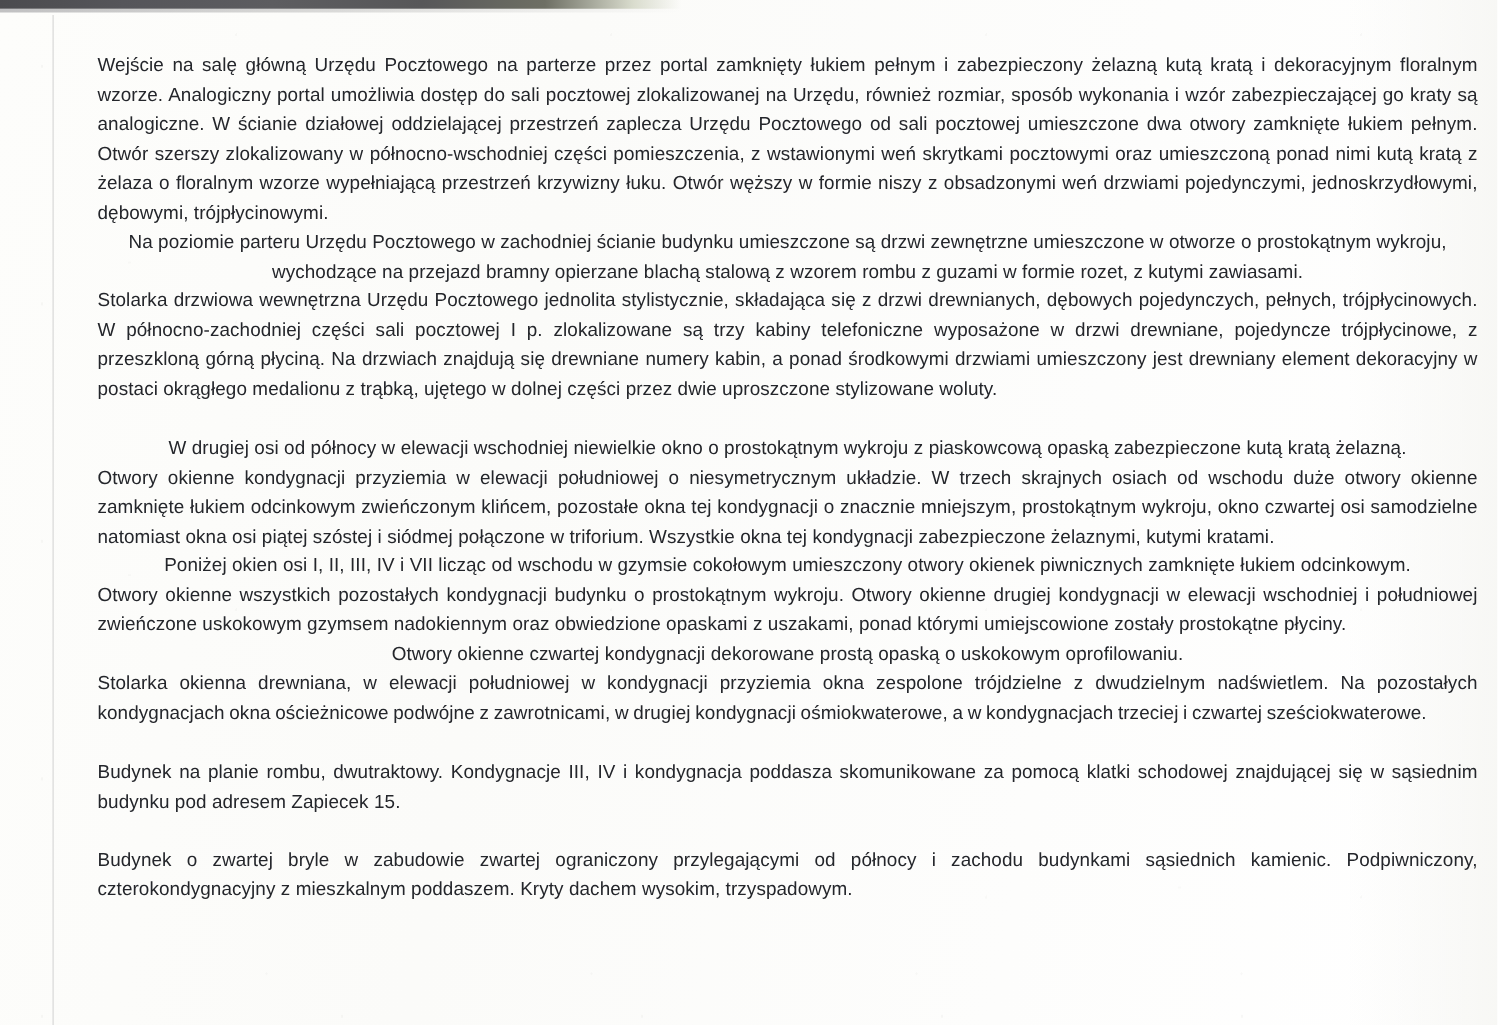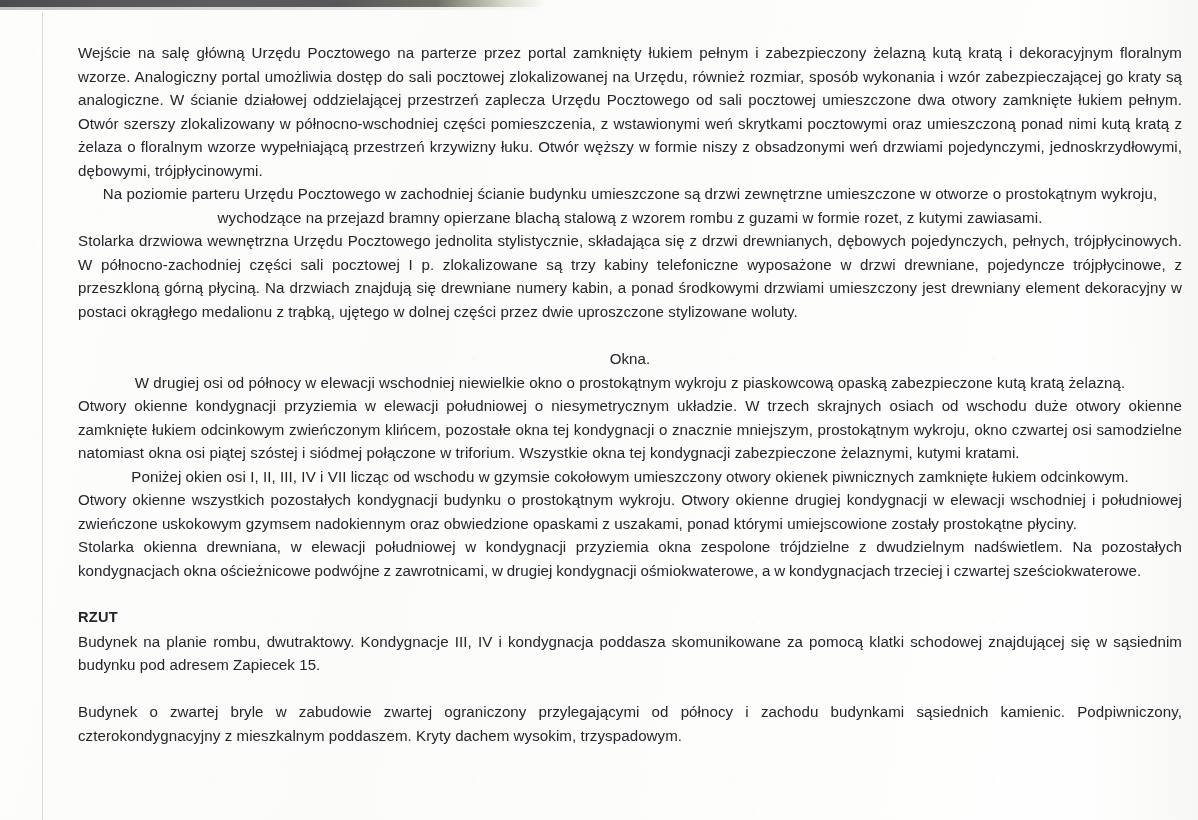--- a/index.html
+++ b/index.html
@@ -127,37 +127,36 @@
   <div id="document-body">
 
     <p class="para">Wejście na salę główną Urzędu Pocztowego na parterze przez portal zamknięty łukiem pełnym i zabezpieczony żelazną kutą kratą i dekoracyjnym floralnym wzorze. Analogiczny portal umożliwia dostęp do sali pocztowej zlokalizowanej na Urzędu, również rozmiar, sposób wykonania i wzór zabezpieczającej go kraty są analogiczne. W ścianie działowej oddzielającej przestrzeń zaplecza Urzędu Pocztowego od sali pocztowej umieszczone dwa otwory zamknięte łukiem pełnym. Otwór szerszy zlokalizowany w północno-wschodniej części pomieszczenia, z wstawionymi weń skrytkami pocztowymi oraz umieszczoną ponad nimi kutą kratą z żelaza o floralnym wzorze wypełniającą przestrzeń krzywizny łuku. Otwór węższy w formie niszy z obsadzonymi weń drzwiami pojedynczymi, jednoskrzydłowymi, dębowymi, trójpłycinowymi.</p>
 
     <p class="para last-left">Na poziomie parteru Urzędu Pocztowego w zachodniej ścianie budynku umieszczone są drzwi zewnętrzne umieszczone w otworze o prostokątnym wykroju, wychodzące na przejazd bramny opierzane blachą stalową z wzorem rombu z guzami w formie rozet, z kutymi zawiasami.</p>
 
     <p class="para">Stolarka drzwiowa wewnętrzna Urzędu Pocztowego jednolita stylistycznie, składająca się z drzwi drewnianych, dębowych pojedynczych, pełnych, trójpłycinowych. W północno-zachodniej części sali pocztowej I p. zlokalizowane są trzy kabiny telefoniczne wyposażone w drzwi drewniane, pojedyncze trójpłycinowe, z przeszkloną górną płyciną. Na drzwiach znajdują się drewniane numery kabin, a ponad środkowymi drzwiami umieszczony jest drewniany element dekoracyjny w postaci okrągłego medalionu z trąbką, ujętego w dolnej części przez dwie uproszczone stylizowane woluty.</p>
 
     <div class="blank-line"></div>
 
-    <p class="para last-left">Okna.</p>
 
     <p class="para last-left">W drugiej osi od północy w elewacji wschodniej niewielkie okno o prostokątnym wykroju z piaskowcową opaską zabezpieczone kutą kratą żelazną.</p>
 
     <p class="para">Otwory okienne kondygnacji przyziemia w elewacji południowej o niesymetrycznym układzie. W trzech skrajnych osiach od wschodu duże otwory okienne zamknięte łukiem odcinkowym zwieńczonym klińcem, pozostałe okna tej kondygnacji o znacznie mniejszym, prostokątnym wykroju, okno czwartej osi samodzielne natomiast okna osi piątej szóstej i siódmej połączone w triforium. Wszystkie okna tej kondygnacji zabezpieczone żelaznymi, kutymi kratami.</p>
 
     <p class="para last-left">Poniżej okien osi I, II, III, IV i VII licząc od wschodu w gzymsie cokołowym umieszczony otwory okienek piwnicznych zamknięte łukiem odcinkowym.</p>
 
     <p class="para">Otwory okienne wszystkich pozostałych kondygnacji budynku o prostokątnym wykroju. Otwory okienne drugiej kondygnacji w elewacji wschodniej i południowej zwieńczone uskokowym gzymsem nadokiennym oraz obwiedzione opaskami z uszakami, ponad którymi umiejscowione zostały prostokątne płyciny.</p>
 
 
+    <p class="para last-left">Otwory okienne czwartej kondygnacji dekorowane prostą opaską o uskokowym oprofilowaniu.</p>
 
     <p class="para tight">Stolarka okienna drewniana, w elewacji południowej w kondygnacji przyziemia okna zespolone trójdzielne z dwudzielnym nadświetlem. Na pozostałych kondygnacjach okna ościeżnicowe podwójne z zawrotnicami, w drugiej kondygnacji ośmiokwaterowe, a w kondygnacjach trzeciej i czwartej sześciokwaterowe.</p>
 
     <div class="blank-line"></div>
 
-    <p class="heading">RZUT</p>
 
     <p class="para">Budynek na planie rombu, dwutraktowy. Kondygnacje III, IV i kondygnacja poddasza skomunikowane za pomocą klatki schodowej znajdującej się w sąsiednim budynku pod adresem Zapiecek 15.</p>
 
     <div class="blank-line"></div>
 
 
     <p class="para">Budynek o zwartej bryle w zabudowie zwartej ograniczony przylegającymi od północy i zachodu budynkami sąsiednich kamienic. Podpiwniczony, czterokondygnacyjny z mieszkalnym poddaszem. Kryty dachem wysokim, trzyspadowym.</p>
 
   </div>
 </div>

